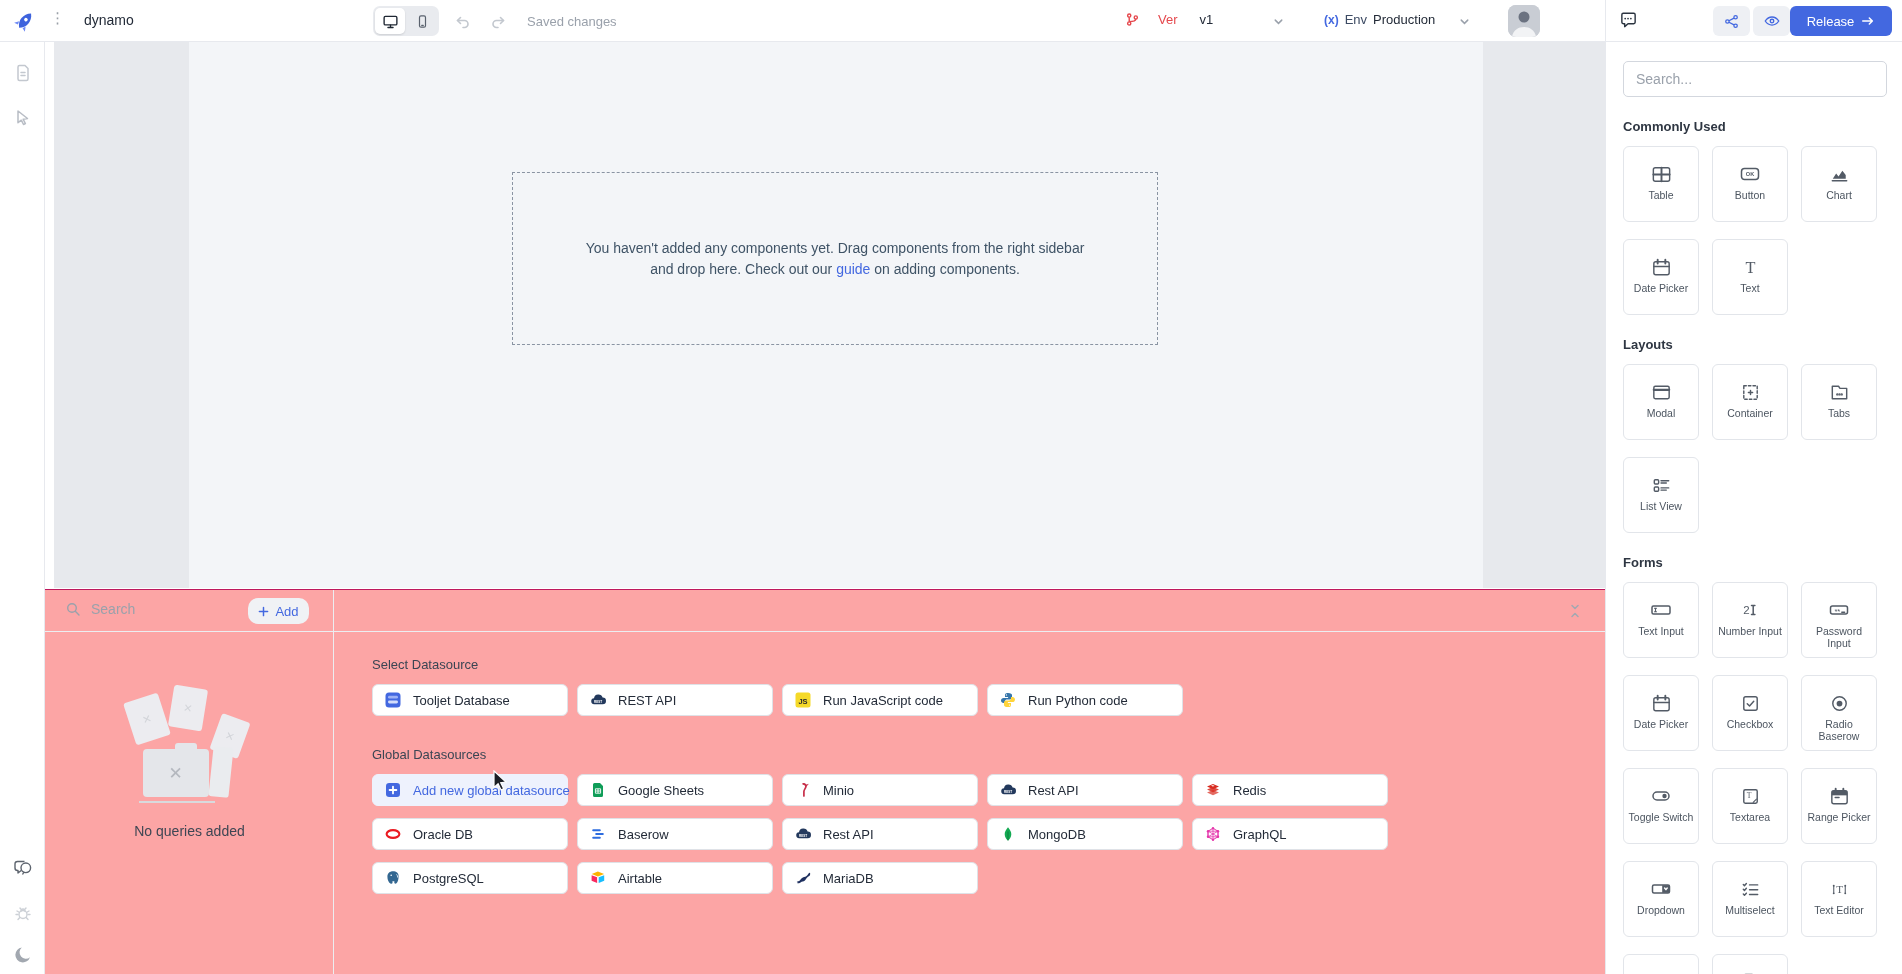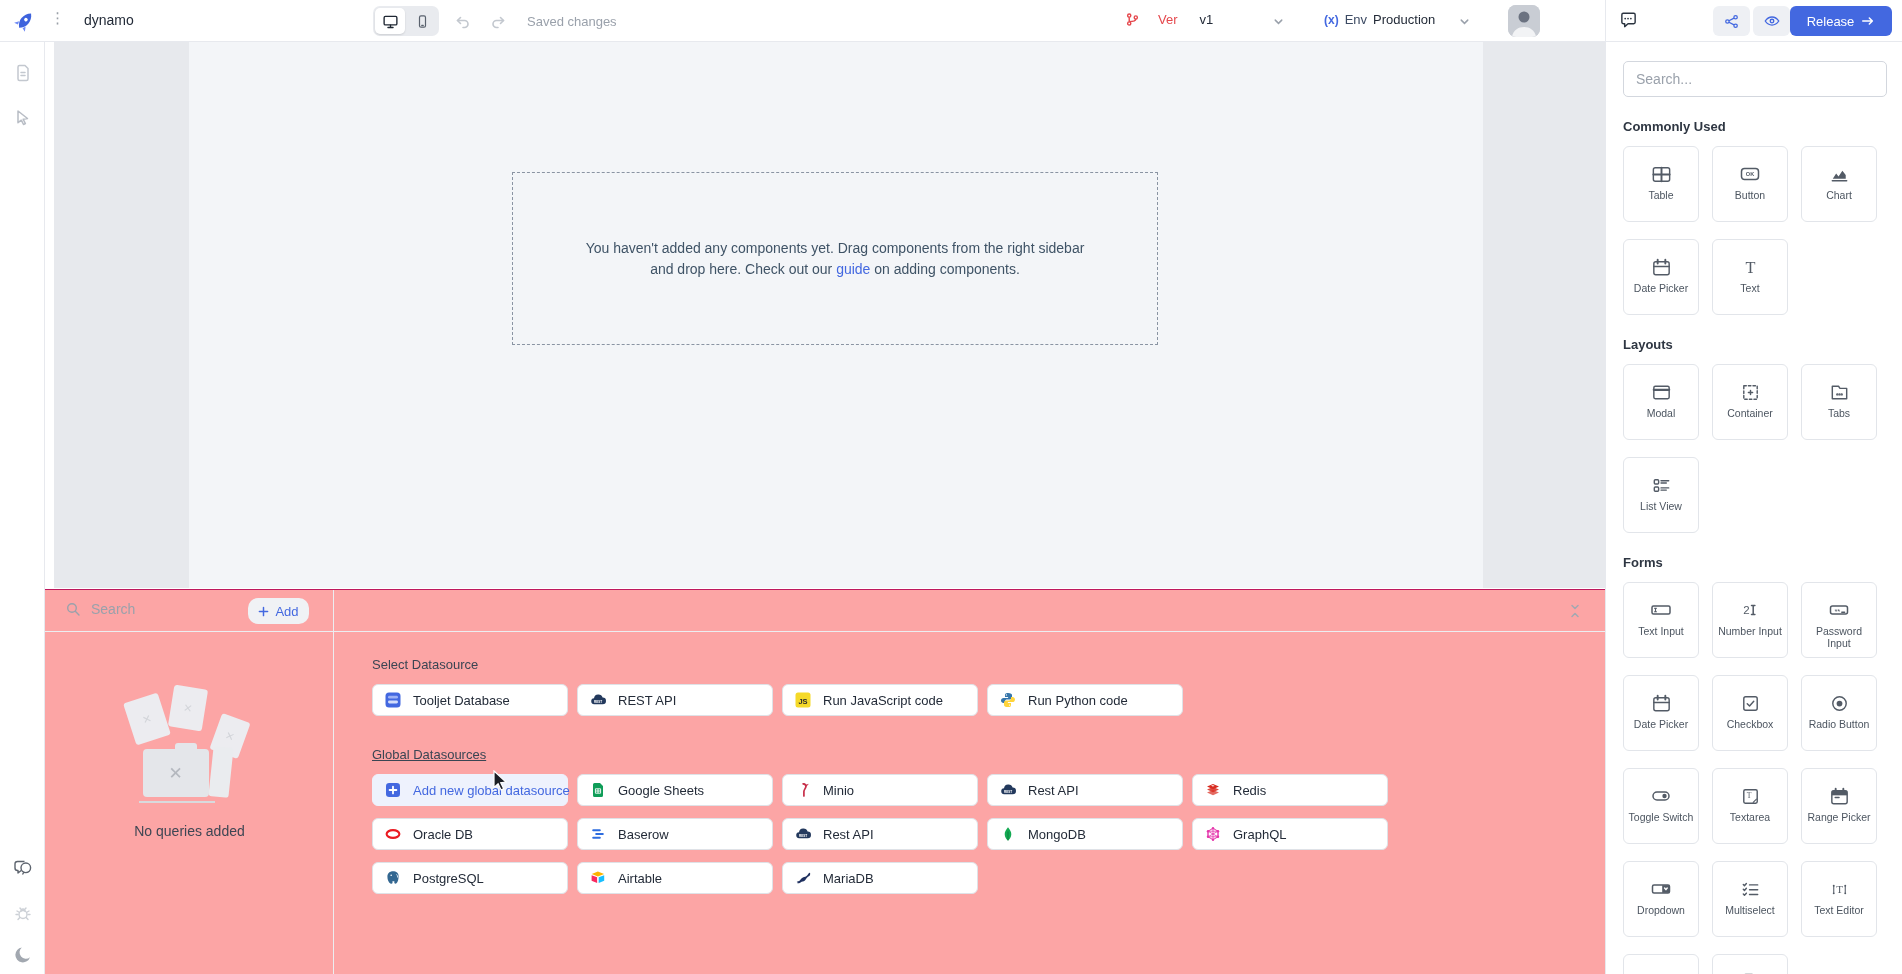--- a/index.html
+++ b/index.html
@@ -60,21 +60,21 @@
   .ground { position:absolute; left:24px; top:114px; width:76px; height:2px; background:#d8dadd; }
   .noq { margin-top:14px; font-size:14px; color:#3e4653; }
   .qp-main { position:absolute; left:289px; top:42px; right:0; bottom:0; padding:25px 0 14px 38px; }
   .ds-heading { font-size:13px; font-weight:500; color:#3a4553; }
   .ds-row { display:flex; gap:9px; margin-top:12px; }
   .ds-btn { width:196px; height:32px; background:#fff; border:1px solid #dfe2e7; border-radius:6px; display:flex; align-items:center; gap:12px; padding:0 12px; cursor:pointer; font-family:inherit; }
   .ds-btn .lbl { font-size:13px; color:#232b38; white-space:nowrap; }
   .ds-btn.primary { background:#eef2fd; border-color:#eef2fd; }
   .ds-btn.primary .lbl { color:#4368e0; font-weight:500; }
   .ds-ic { width:16px; height:16px; flex:0 0 16px; display:flex; align-items:center; justify-content:center; }
-  .gds-heading { margin-top:31px;text-decoration:underline; }
+  .gds-heading { margin-top:31px; }
 
   
   .components-panel { position:absolute; left:1605px; top:42px; width:297px; height:932px; background:#fff; border-left:1px solid #e7e9ee; padding:19px 16px 0 17px; overflow:hidden; }
   .cp-search { width:264px; height:36px; border:1px solid #d3d7de; border-radius:5px; padding:0 12px; font-size:14px; color:#2b3440; outline:none; font-family:inherit; }
   .cp-search::placeholder { color:#9aa1ab; }
   .cp-section-title { margin-top:22px; font-size:13px; font-weight:700; color:#2e3642; }
   .card-grid { display:flex; flex-wrap:wrap; gap:17px 13px; margin-top:12px; }
   .comp-card { width:76px; height:76px; border:1px solid #e2e5ea; border-radius:6px; background:#fff; display:flex; flex-direction:column; align-items:center; cursor:grab; }
   .comp-icon { margin-top:13px; height:28px; display:flex; align-items:center; justify-content:center; color:#535b66; }
   .comp-label { font-size:10.5px; line-height:12px; color:#4c5560; text-align:center; padding:1px 3px 0; }
@@ -607,21 +607,21 @@
             </span>
             <span class="comp-label">Checkbox</span>
           </div>
           <div class="comp-card">
             <span class="comp-icon">
               <svg width="23" height="23" viewBox="0 0 24 24" fill="none" stroke="currentColor" stroke-width="1.5" stroke-linecap="round" stroke-linejoin="round">
                 <circle cx="12" cy="12" r="7"></circle>
                 <circle cx="12" cy="12" r="3" fill="currentColor" stroke="none"></circle>
               </svg>
             </span>
-            <span class="comp-label">Radio Button</span>
+            <span class="comp-label">Radio Baserow</span>
           </div>
           <div class="comp-card">
             <span class="comp-icon">
               <svg width="24" height="24" viewBox="0 0 24 24" fill="none" stroke="currentColor" stroke-width="1.5" stroke-linecap="round" stroke-linejoin="round">
                 <rect x="4" y="8" width="16" height="8" rx="4"></rect>
                 <circle cx="15.5" cy="12" r="2.2" fill="currentColor" stroke="none"></circle>
               </svg>
             </span>
             <span class="comp-label">Toggle Switch</span>
           </div>

